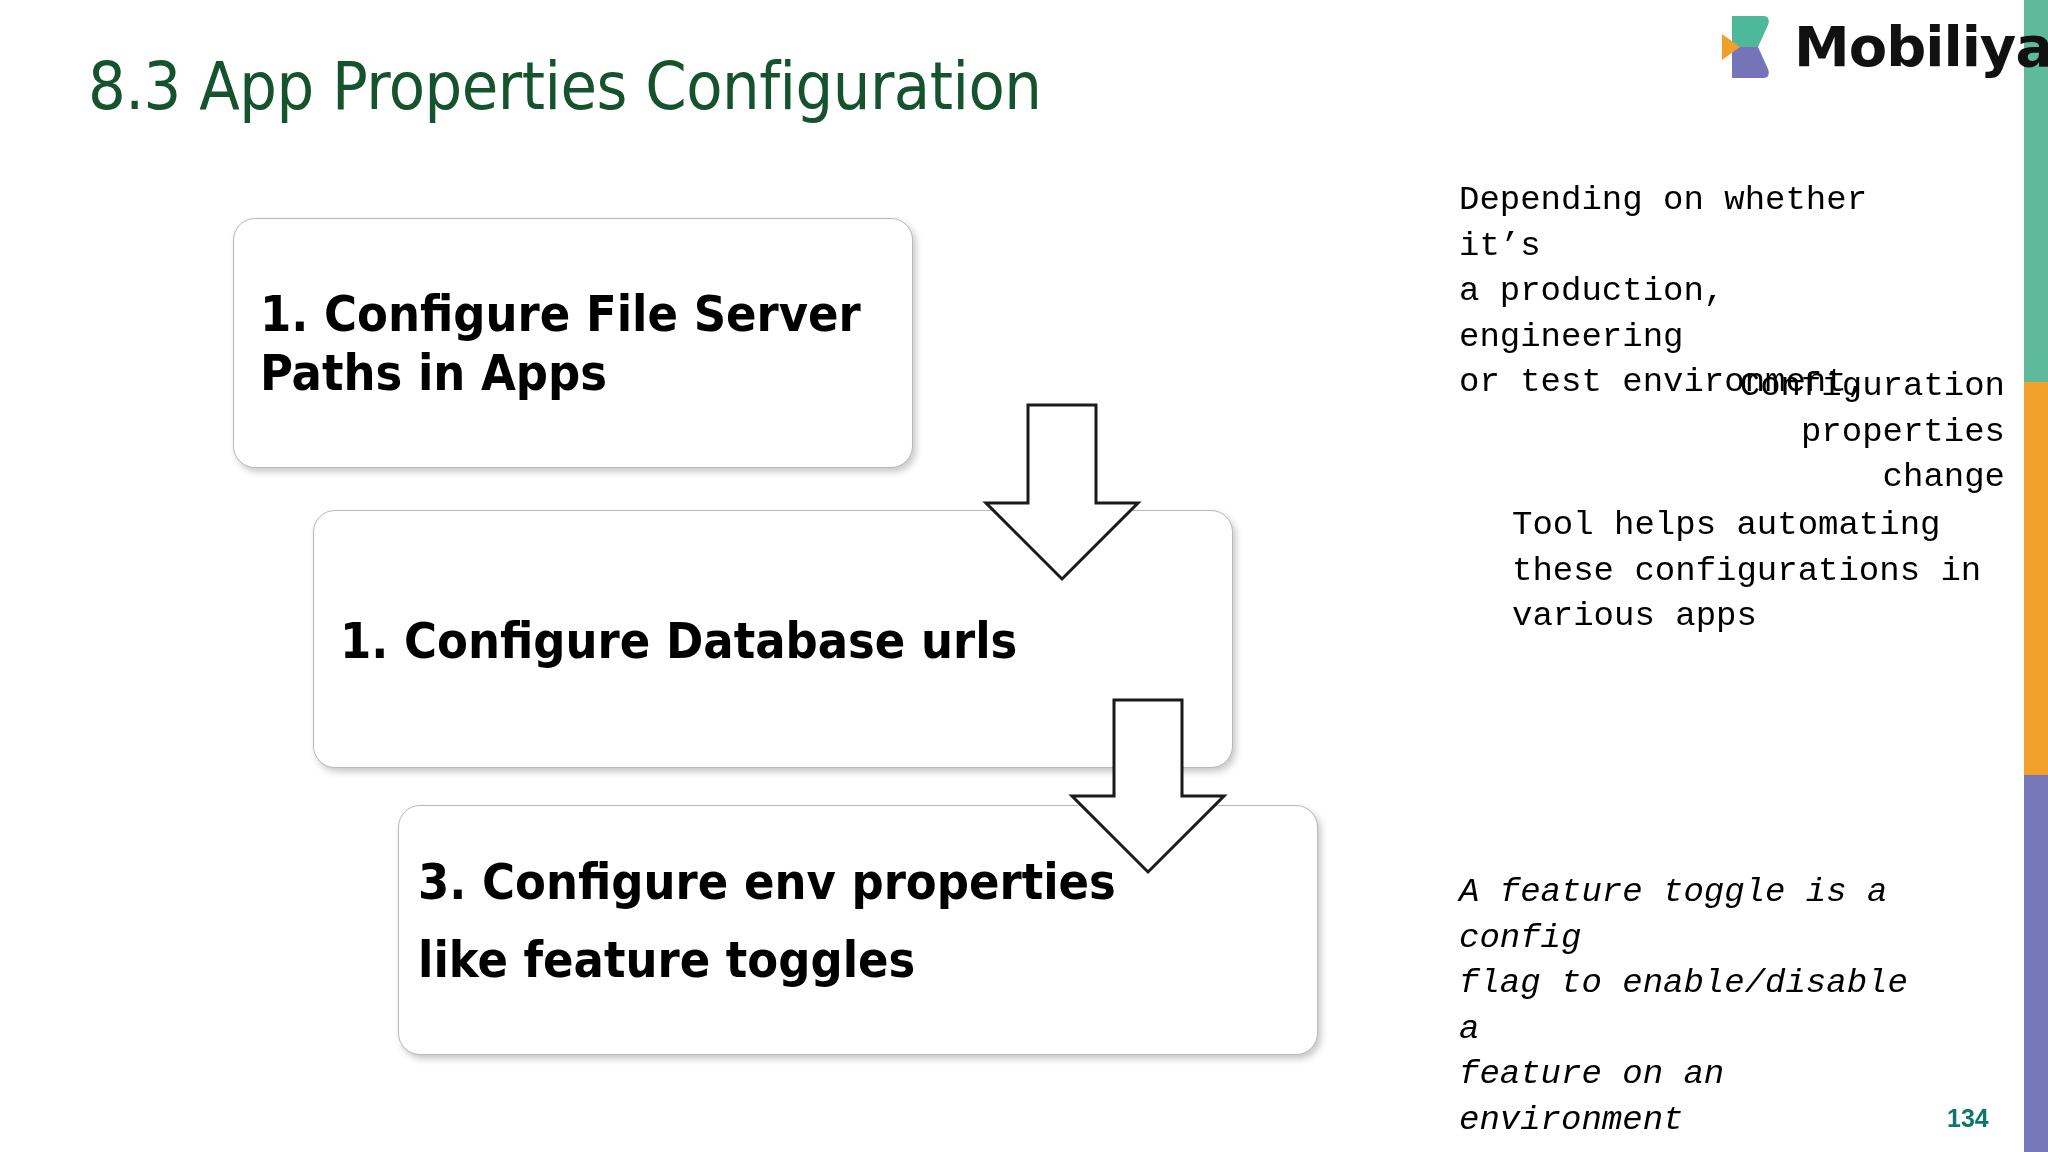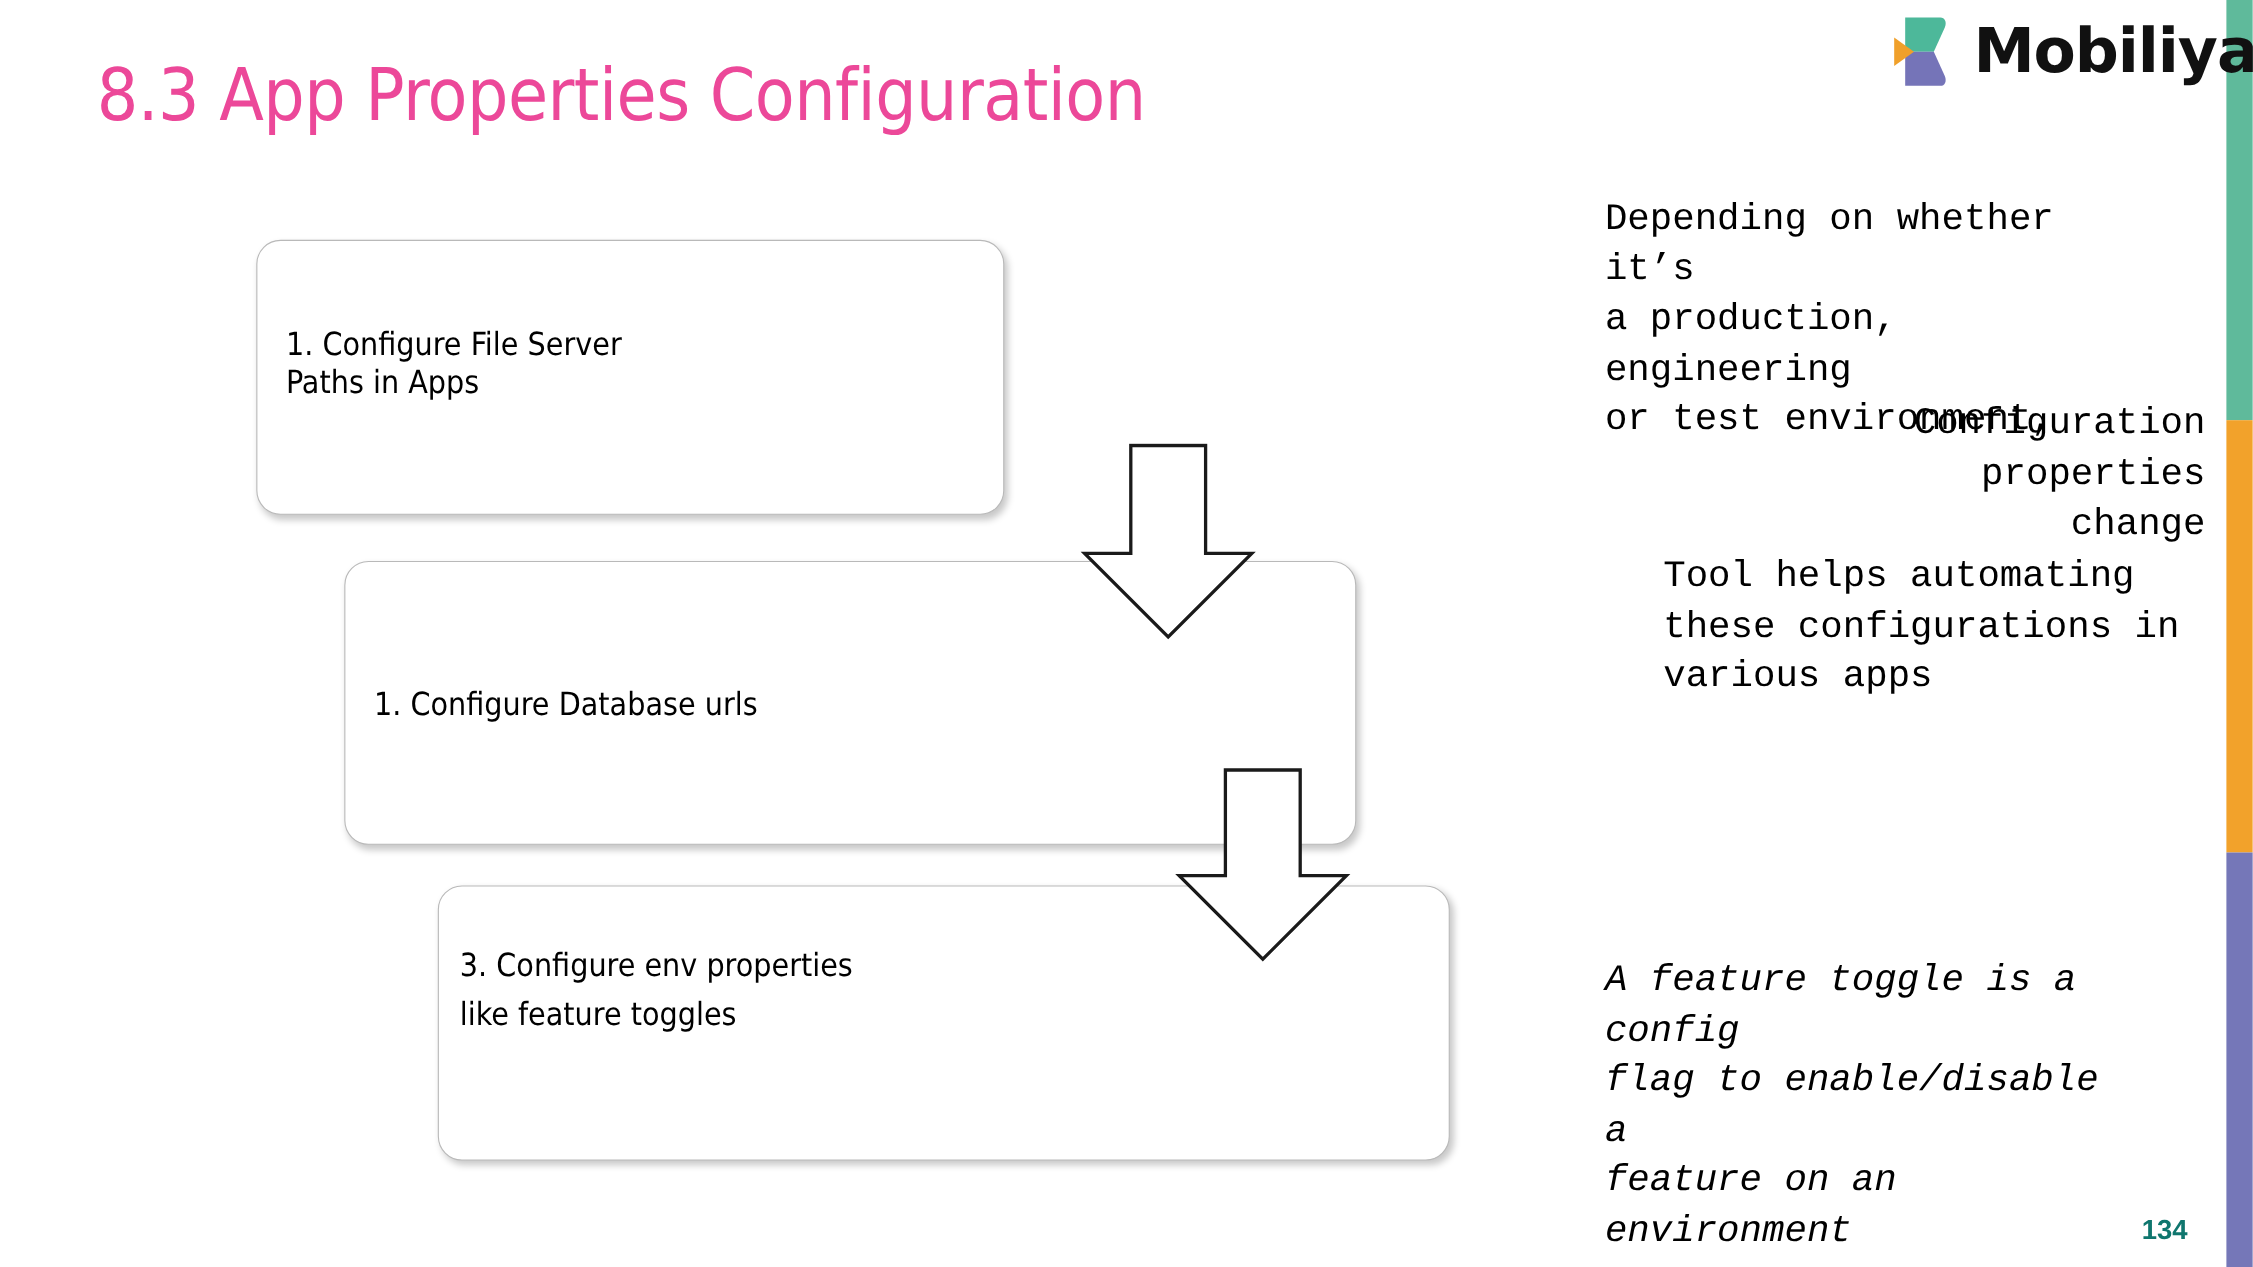--- a/index.html
+++ b/index.html
@@ -56,43 +56,42 @@
   }
 
   
   .slide-title {
     position: absolute;
     left: 88px;
     top: 48px;
     font-family: "DejaVu Sans Condensed", "DejaVu Sans", sans-serif;
     font-size: 66px;
     font-weight: 400;
-    color: #ec4899;
+    color: #14532d;
     letter-spacing: -0.5px;
     white-space: nowrap;
   }
 
   
   .flow-box {
     position: absolute;
     background: #ffffff;
     border: 1.5px solid #b9b9b9;
     border-radius: 22px;
     box-shadow: 3px 4px 7px rgba(0,0,0,0.22);
     box-sizing: border-box;
   }
   .flow-box-text {
     position: absolute;
     font-family: "DejaVu Sans Condensed", "DejaVu Sans", sans-serif;
-    font-size: 29px;
-    font-weight: 400;
+    font-size: 50px;
+    font-weight: 700;
     color: #000000;
     line-height: 1.18;
     white-space: pre-line;
-    margin-top: 11px;
   }
 
   #box1 { left: 233px; top: 218px; width: 680px; height: 250px; }
   #box1-text { left: 260px; top: 285px; width: 620px; }
 
   #box2 { left: 313px; top: 510px; width: 920px; height: 258px; }
   #box2-text { left: 340px; top: 612px; width: 820px; }
 
   #box3 { left: 398px; top: 805px; width: 920px; height: 250px; }
   #box3-text { left: 418px; top: 844px; width: 820px; line-height: 1.55; }

